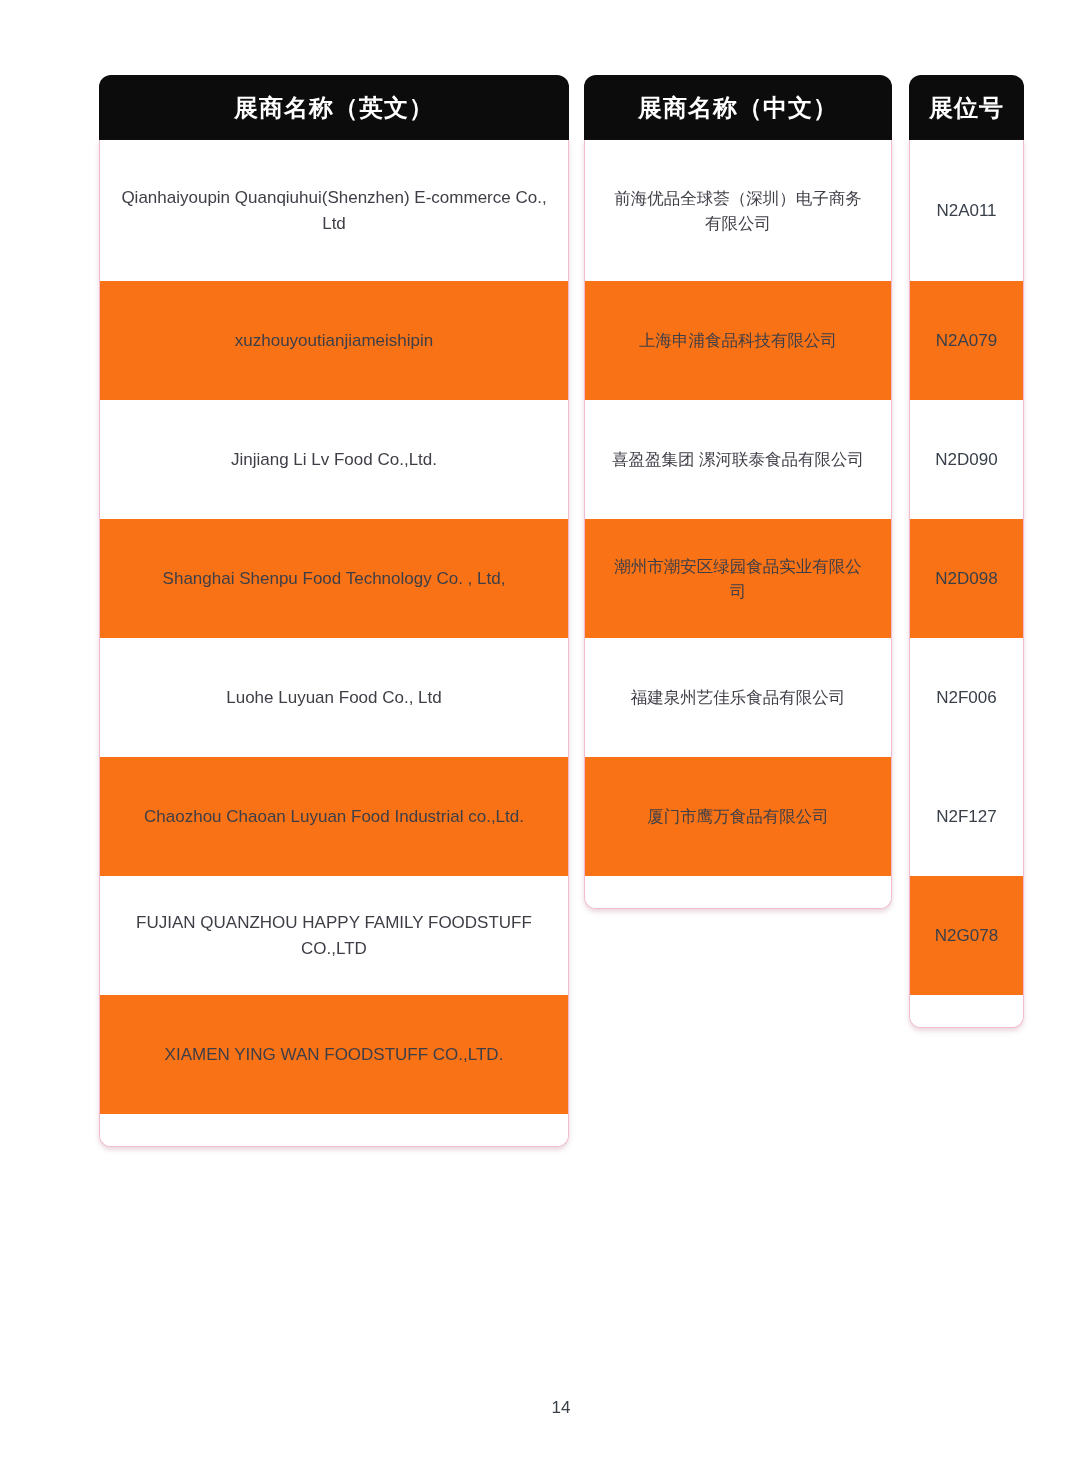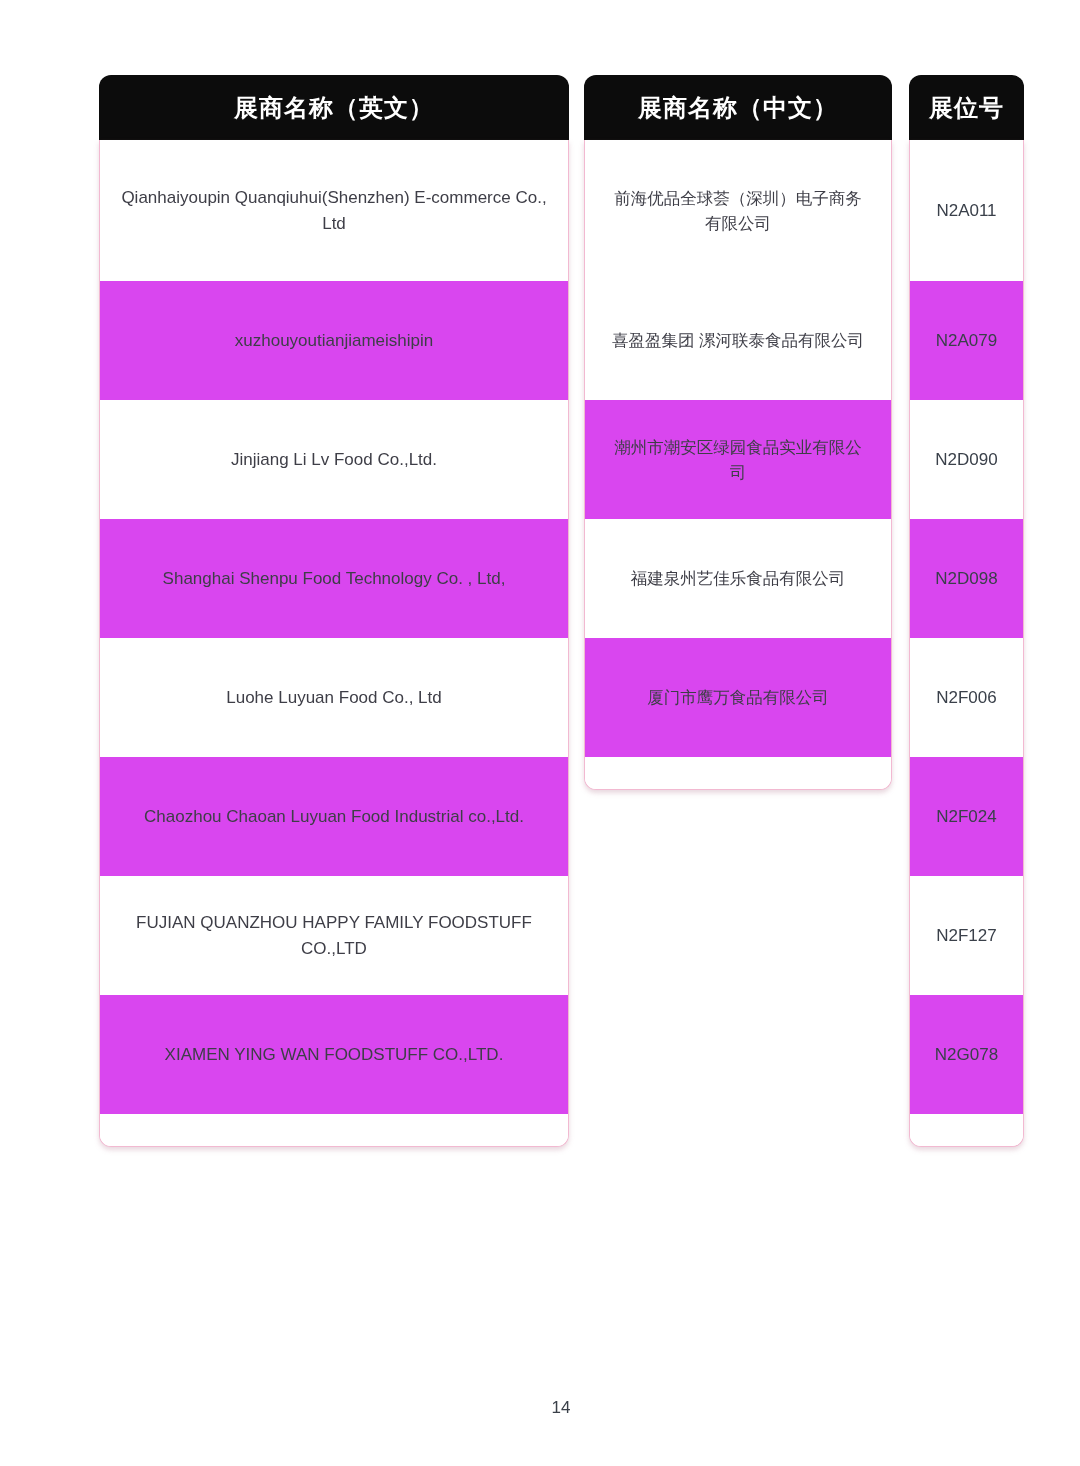--- a/index.html
+++ b/index.html
@@ -55,21 +55,21 @@
     text-align: center;
     box-sizing: border-box;
     font-size: 17px;
     line-height: 1.5;
     color: #3e3e47;
     padding: 0 14px;
     background: #ffffff;
   }
   .col-zh .cell { font-size: 16.5px; padding: 0 22px; }
   .col-booth .cell { font-size: 17px; color: #3a404a; padding: 16px 4px; }
-  .cell.pink { background: #d946ef; }
+  .cell.pink { background: #f97316; }
   .r0 { height: 141px; }
   .rn { height: 119px; }
   .tail { height: 32px; }
 
   .page-number {
     position: absolute;
     left: 0;
     right: 0;
     top: 1398px;
     text-align: center;
@@ -95,37 +95,37 @@
         <div class="cell rn">FUJIAN QUANZHOU HAPPY FAMILY FOODSTUFF CO.,LTD</div>
         <div class="cell rn pink">XIAMEN YING WAN FOODSTUFF CO.,LTD.</div>
         <div class="cell tail"></div>
       </div>
     </section>
 
     <section class="card col-zh">
       <header class="card-header">展商名称（中文）</header>
       <div class="card-body">
         <div class="cell r0">前海优品全球荟（深圳）电子商务有限公司</div>
+        <div class="cell rn pink">上海申浦食品科技有限公司</div>
         <div class="cell rn">喜盈盈集团 漯河联泰食品有限公司</div>
         <div class="cell rn pink">潮州市潮安区绿园食品实业有限公司</div>
         <div class="cell rn">福建泉州艺佳乐食品有限公司</div>
         <div class="cell rn pink">厦门市鹰万食品有限公司</div>
         <div class="cell tail"></div>
       </div>
     </section>
 
     <section class="card col-booth">
       <header class="card-header">展位号</header>
       <div class="card-body">
         <div class="cell r0">N2A011</div>
         <div class="cell rn pink">N2A079</div>
         <div class="cell rn">N2D090</div>
         <div class="cell rn pink">N2D098</div>
         <div class="cell rn">N2F006</div>
-        <div class="cell rn pink">N2F024</div>
         <div class="cell rn">N2F127</div>
         <div class="cell rn pink">N2G078</div>
         <div class="cell tail"></div>
       </div>
     </section>
 
   </div>
 
   <div class="page-number">14</div>
 </div>

